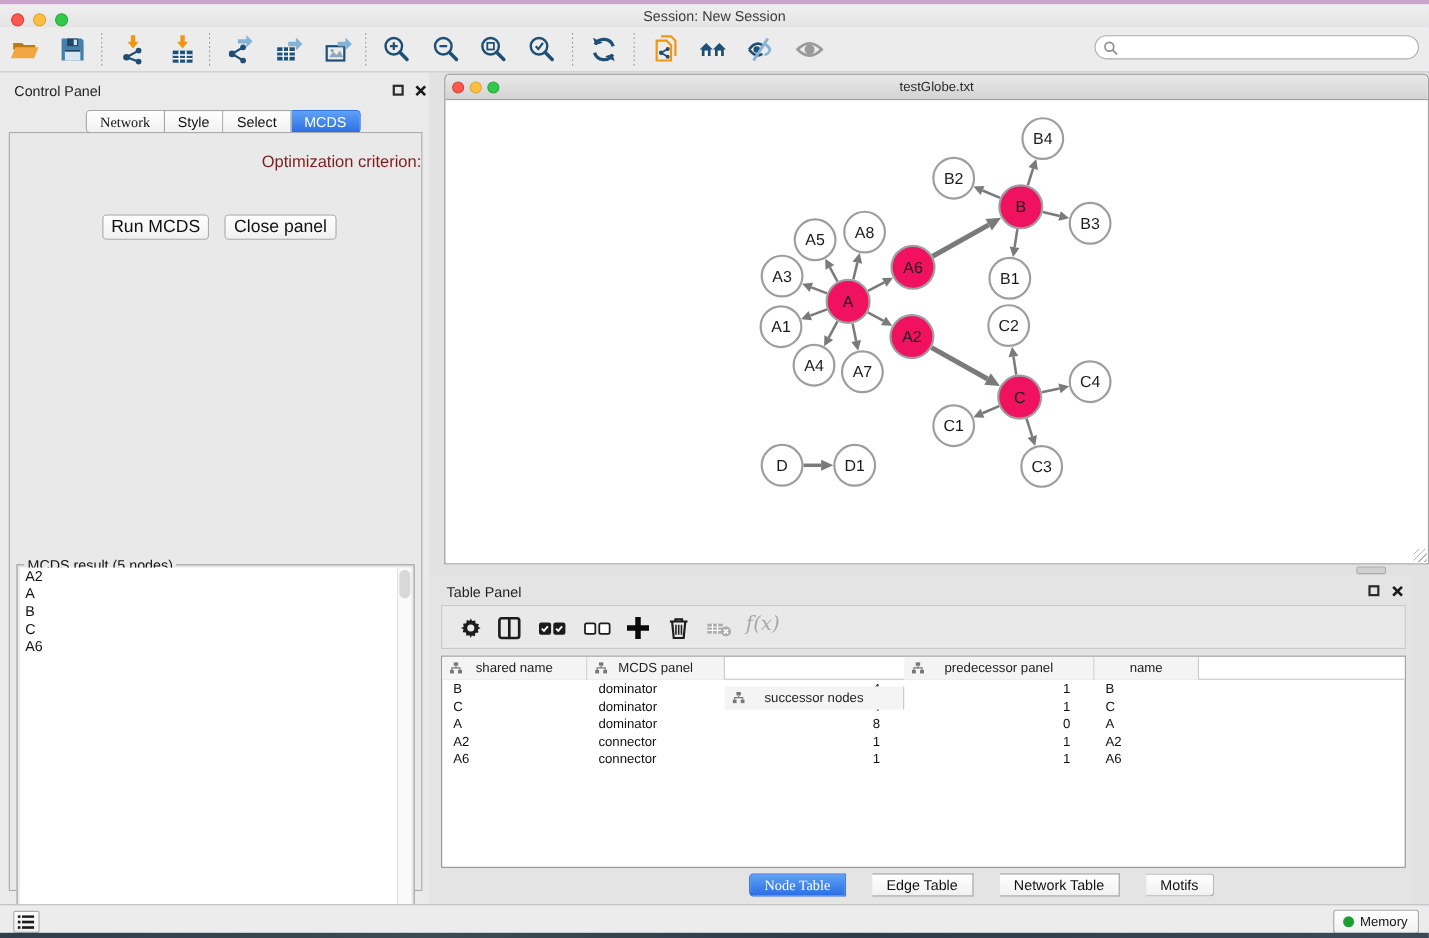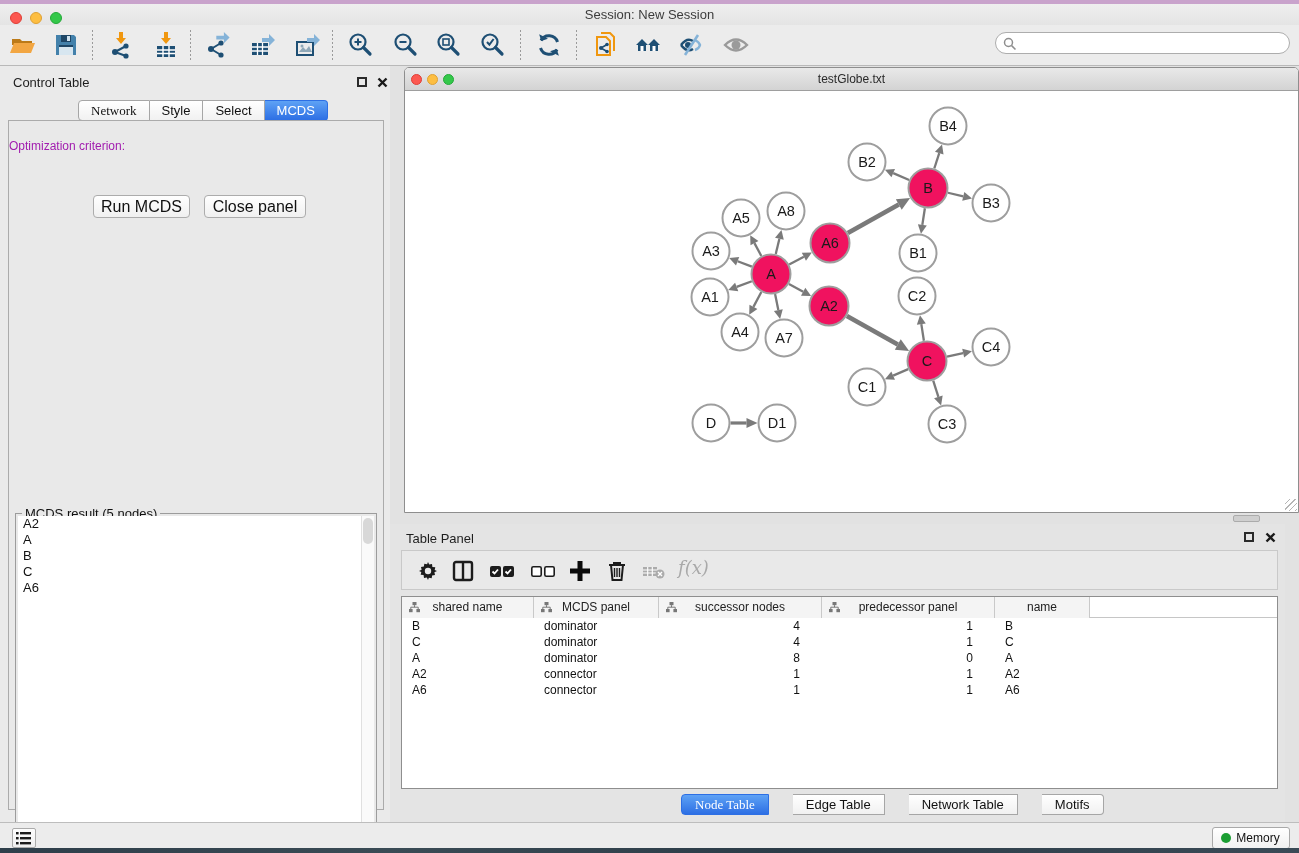--- a/index.html
+++ b/index.html
@@ -46,21 +46,21 @@
 
   .tabstrip { position:absolute; display:flex; }
   .tab { border:1px solid #A6A6A6; border-left:none; background:linear-gradient(#FFFFFF,#F1F1F1);
     font-size:13px; color:#111; padding:2px 12px; height:21px; line-height:16px; }
   .tab:first-child { border-left:1px solid #A6A6A6; border-radius:4px 0 0 4px;font-family:Liberation Serif, serif; }
   .tab:last-child { border-radius:0 4px 4px 0; }
   .tab.active { background:linear-gradient(#5EA2F5,#2D6FE4); color:#FFF; border-color:#2D6FE4; }
   #cp-tabs { left:78px; top:34px; }
 
   #cp-body { position:absolute; left:8px; top:54px; width:376px; height:690px; border:1px solid #ABABAB; background:#E9E9E9; }
-  #opt-label { position:absolute; left:0; top:18px; width:100%; text-align:left; font-size:12px; color:#a21caf; }
+  #opt-label { position:absolute; left:0; top:18px; width:100%; text-align:right; font-size:15px; color:#7f1d1d; }
   #criterion-combo { position:absolute; left:34px; top:41px; width:314px; height:23px; background:#FFF;
     border:1px solid #A3A3A3; border-radius:4px; font-size:13px; color:#111; line-height:21px; padding-left:8px; }
   #combo-btn { position:absolute; right:-1px; top:-1px; width:21px; height:23px; border-radius:0 4px 4px 0;
     background:linear-gradient(#69A7F4,#2E6FE3); }
   #combo-btn .up, #combo-btn .dn { position:absolute; left:5px; width:0; height:0;
     border-left:5px solid transparent; border-right:5px solid transparent; }
   #combo-btn .up { top:4px; border-bottom:5px solid #FFF; }
   #combo-btn .dn { bottom:4px; border-top:5px solid #FFF; }
   .btn { position:absolute; height:23px; background:linear-gradient(#FFFFFF,#F0F0F0); border:1px solid #ACACAC;
     border-radius:4px; font-size:16px; color:#111; text-align:center; line-height:21px; }
@@ -277,21 +277,21 @@
           <circle cx="5.5" cy="5.5" r="4" fill="none" stroke="#8E8E8E" stroke-width="1.5"></circle>
           <path d="M8.6 8.6L12.5 12.5" stroke="#8E8E8E" stroke-width="1.5"></path>
         </svg>
     </span>
   </div>
 
   <div id="content" class="abs">
 
     <div id="control-panel" class="abs">
       <div id="cp-header">
-        <span id="cp-title">Control Table</span>
+        <span id="cp-title">Control Panel</span>
         <span id="cp-float" class="win-float"></span>
         <span id="cp-close" class="win-close">
           <svg width="11" height="11" viewBox="0 0 11 11">
               <path d="M1.5 1.5l8 8M9.5 1.5l-8 8" stroke="#1A1A1A" stroke-width="2.4"></path>
             </svg>
         </span>
       </div>
       <div id="cp-tabs" class="tabstrip">
           <span class="tab">Network</span>
           <span class="tab">Style</span>
@@ -489,21 +489,21 @@
               <div class="th" style="width: 125px;"><span class="tree-icon">
                   <svg width="11" height="11" viewBox="0 0 11 11">
                     <g fill="#777">
                       <rect x="3.5" y="0" width="4" height="3.2"></rect>
                       <rect x="0" y="7" width="3.6" height="3.2"></rect>
                       <rect x="7.4" y="7" width="3.6" height="3.2"></rect>
                     </g>
                     <path d="M5.5 3.2v2M1.8 7V5.2h7.4V7" stroke="#777" fill="none"></path>
                   </svg>
                 </span><span>MCDS panel</span></div>
-              <div class="th" style="width: 163px;"><span class="tree-icon">
+              <div class="th" style="width: 163px; margin-top: 27px;"><span class="tree-icon">
                   <svg width="11" height="11" viewBox="0 0 11 11">
                     <g fill="#777">
                       <rect x="3.5" y="0" width="4" height="3.2"></rect>
                       <rect x="0" y="7" width="3.6" height="3.2"></rect>
                       <rect x="7.4" y="7" width="3.6" height="3.2"></rect>
                     </g>
                     <path d="M5.5 3.2v2M1.8 7V5.2h7.4V7" stroke="#777" fill="none"></path>
                   </svg>
                 </span><span>successor nodes</span></div>
               <div class="th" style="width: 173px;"><span class="tree-icon">

